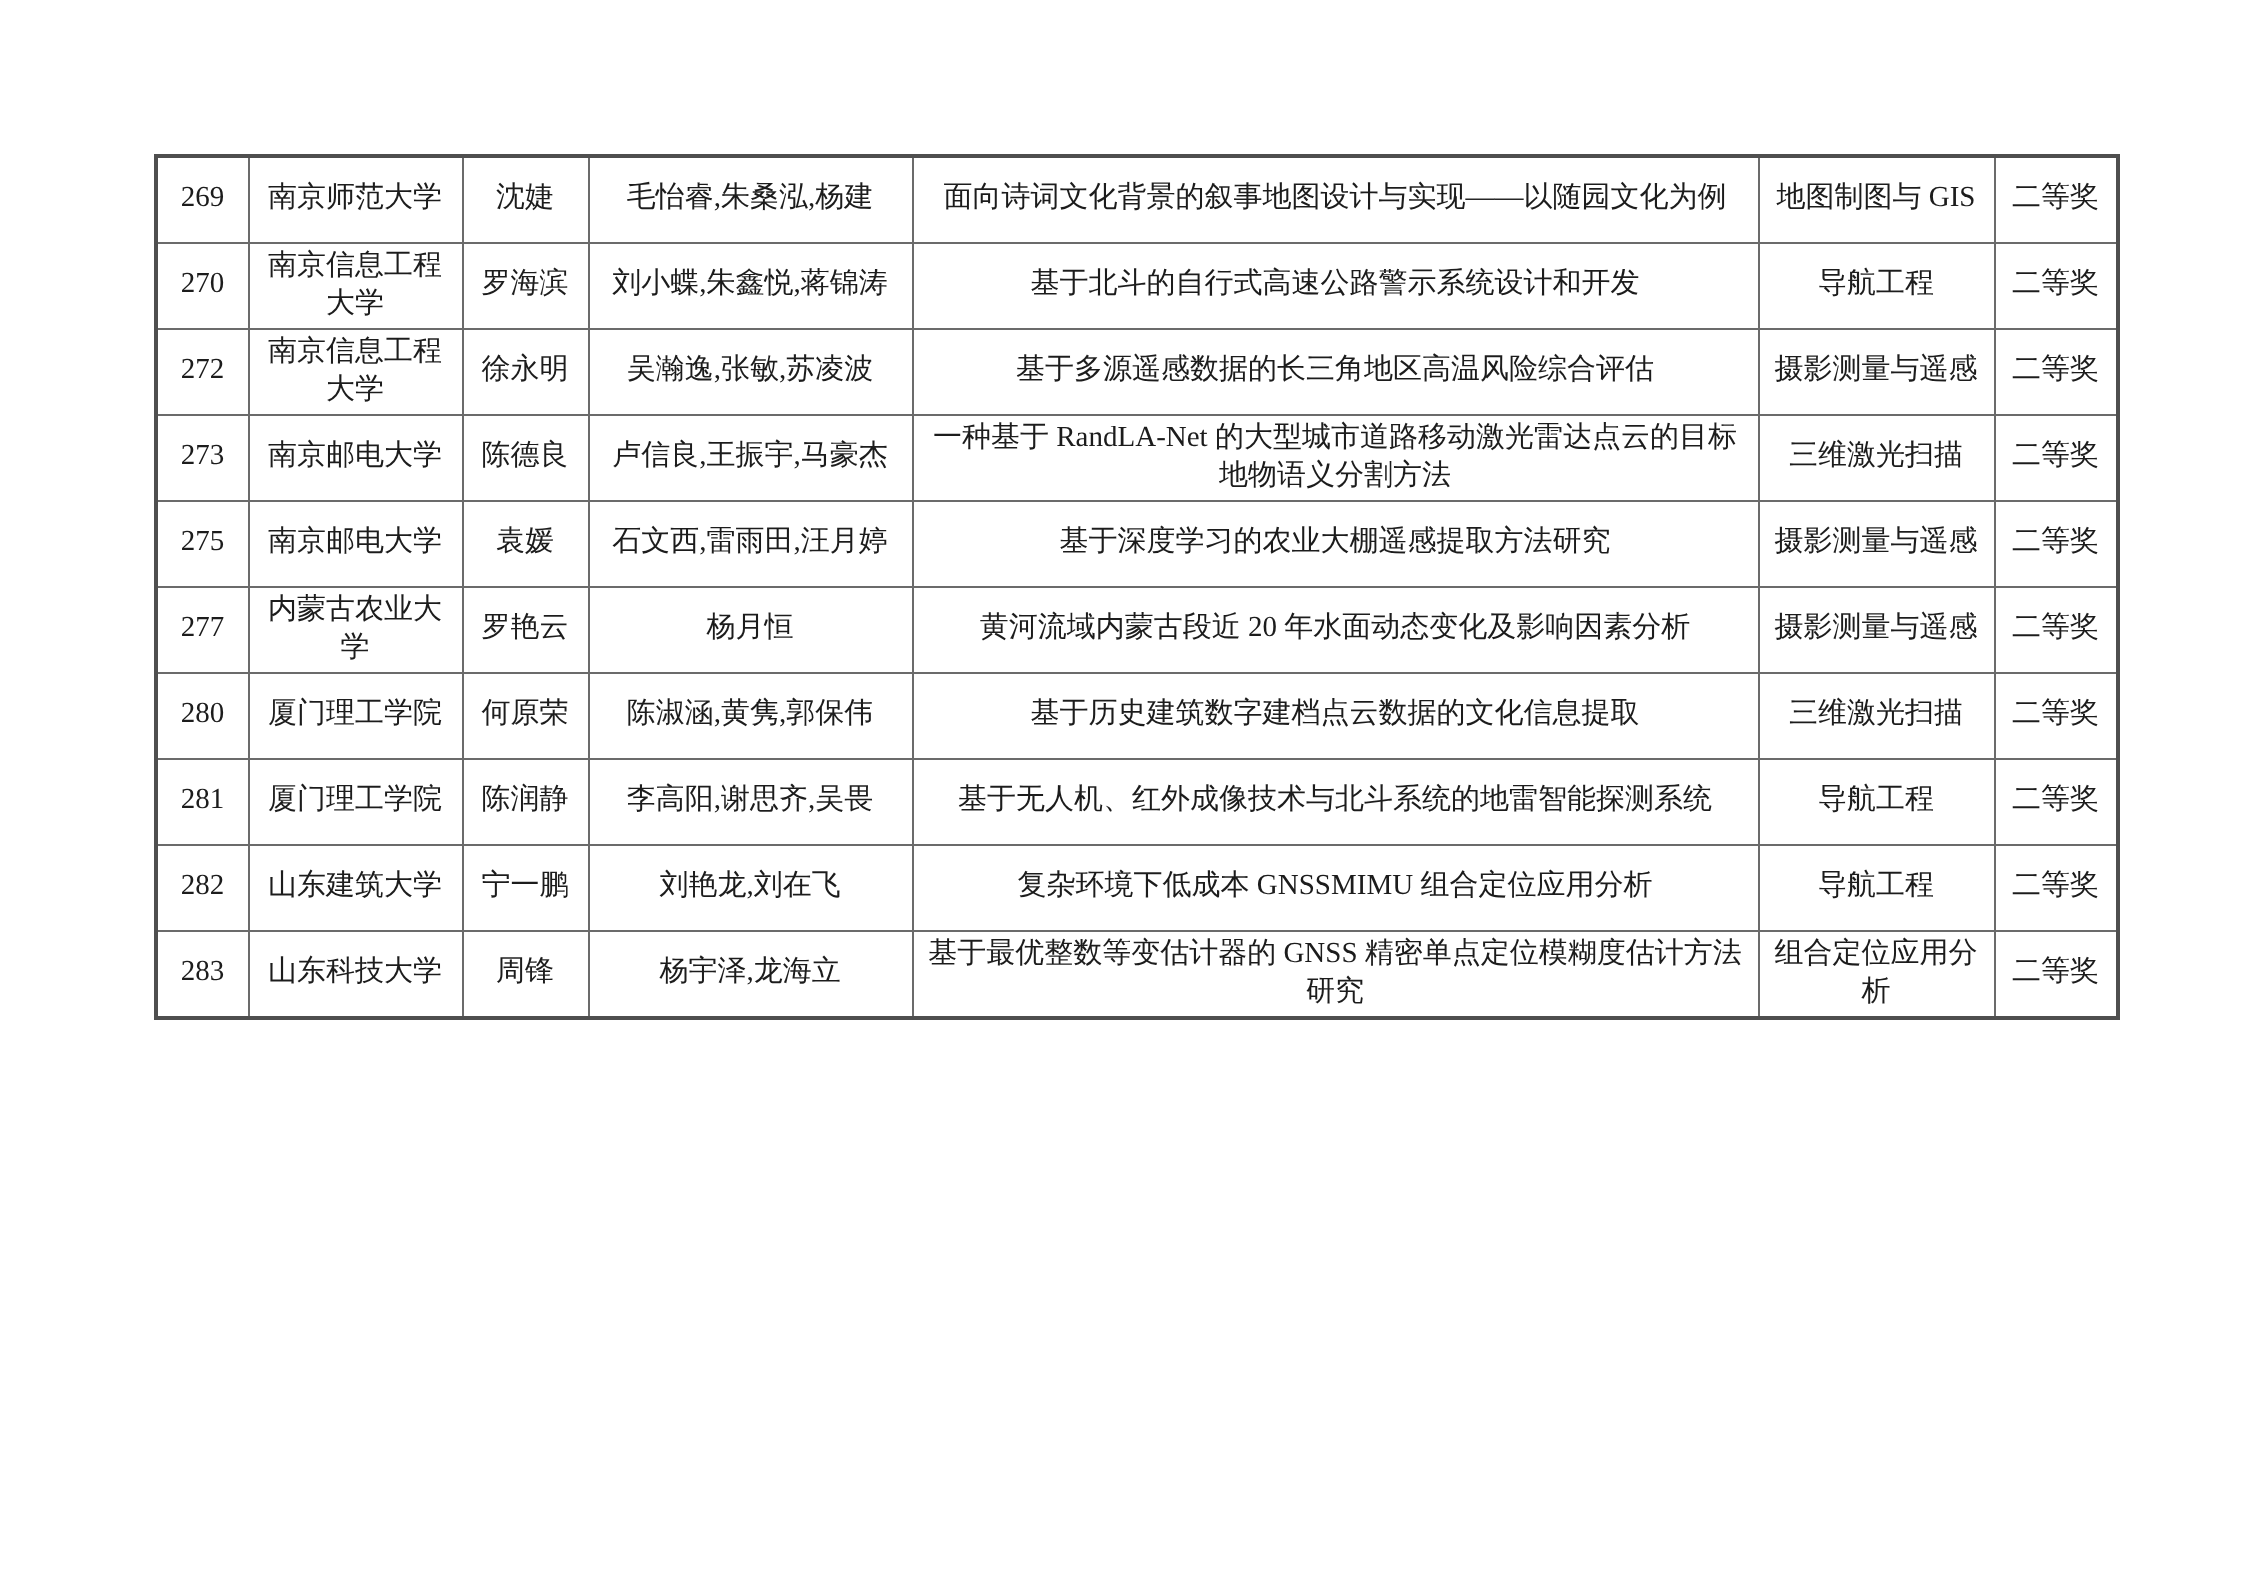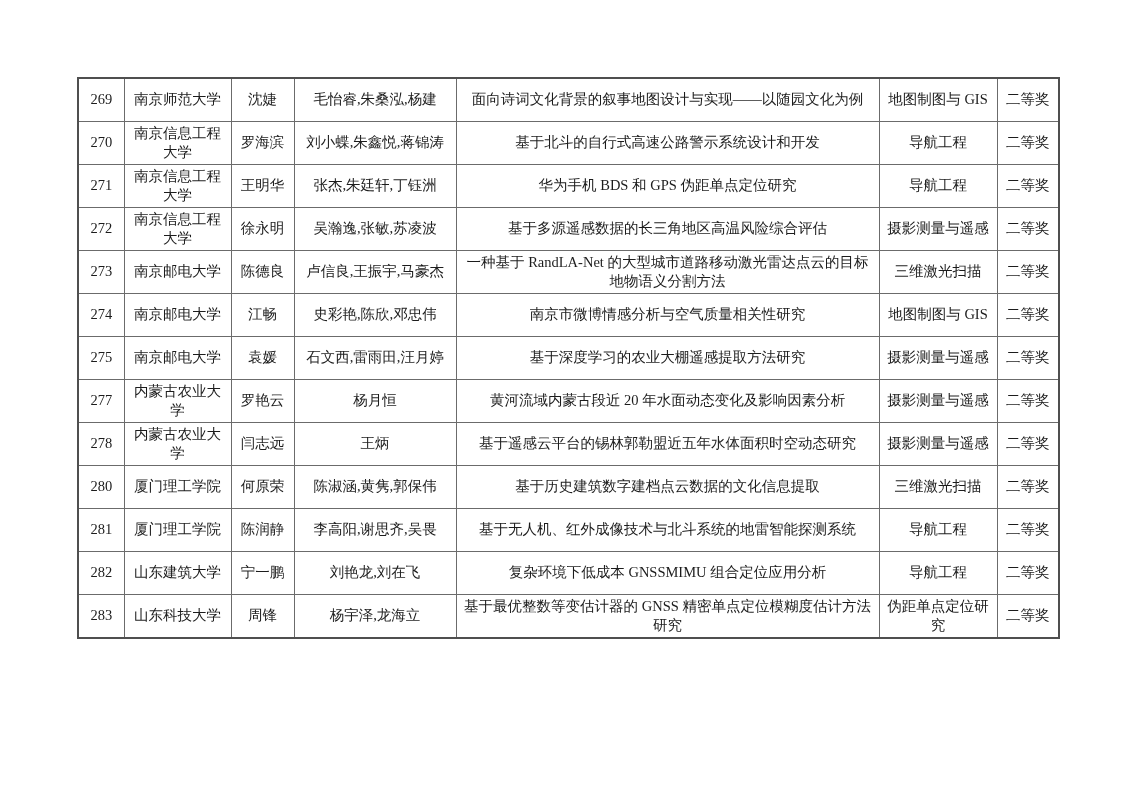--- a/index.html
+++ b/index.html
@@ -86,79 +86,52 @@
         <tr>
     <td class="c-no">270</td>
     <td class="c-univ">南京信息工程大学</td>
     <td class="c-leader">罗海滨</td>
     <td class="c-members">刘小蝶,朱鑫悦,蒋锦涛</td>
     <td class="c-title">基于北斗的自行式高速公路警示系统设计和开发</td>
     <td class="c-category">导航工程</td>
     <td class="c-award">二等奖</td>
   </tr>
         <tr>
-    <td class="c-no">271</td>
-    <td class="c-univ">南京信息工程大学</td>
-    <td class="c-leader">王明华</td>
-    <td class="c-members">张杰,朱廷轩,丁钰洲</td>
-    <td class="c-title">华为手机 BDS 和 GPS 伪距单点定位研究</td>
-    <td class="c-category">导航工程</td>
-    <td class="c-award">二等奖</td>
-  </tr>
-        <tr>
     <td class="c-no">272</td>
     <td class="c-univ">南京信息工程大学</td>
     <td class="c-leader">徐永明</td>
     <td class="c-members">吴瀚逸,张敏,苏凌波</td>
     <td class="c-title">基于多源遥感数据的长三角地区高温风险综合评估</td>
     <td class="c-category">摄影测量与遥感</td>
     <td class="c-award">二等奖</td>
   </tr>
         <tr>
     <td class="c-no">273</td>
     <td class="c-univ">南京邮电大学</td>
     <td class="c-leader">陈德良</td>
     <td class="c-members">卢信良,王振宇,马豪杰</td>
     <td class="c-title">一种基于 RandLA-Net 的大型城市道路移动激光雷达点云的目标地物语义分割方法</td>
     <td class="c-category">三维激光扫描</td>
     <td class="c-award">二等奖</td>
   </tr>
         <tr>
-    <td class="c-no">274</td>
-    <td class="c-univ">南京邮电大学</td>
-    <td class="c-leader">江畅</td>
-    <td class="c-members">史彩艳,陈欣,邓忠伟</td>
-    <td class="c-title">南京市微博情感分析与空气质量相关性研究</td>
-    <td class="c-category">地图制图与 GIS</td>
-    <td class="c-award">二等奖</td>
-  </tr>
-        <tr>
     <td class="c-no">275</td>
     <td class="c-univ">南京邮电大学</td>
     <td class="c-leader">袁媛</td>
     <td class="c-members">石文西,雷雨田,汪月婷</td>
     <td class="c-title">基于深度学习的农业大棚遥感提取方法研究</td>
     <td class="c-category">摄影测量与遥感</td>
     <td class="c-award">二等奖</td>
   </tr>
         <tr>
     <td class="c-no">277</td>
     <td class="c-univ">内蒙古农业大学</td>
     <td class="c-leader">罗艳云</td>
     <td class="c-members">杨月恒</td>
     <td class="c-title">黄河流域内蒙古段近 20 年水面动态变化及影响因素分析</td>
-    <td class="c-category">摄影测量与遥感</td>
-    <td class="c-award">二等奖</td>
-  </tr>
-        <tr>
-    <td class="c-no">278</td>
-    <td class="c-univ">内蒙古农业大学</td>
-    <td class="c-leader">闫志远</td>
-    <td class="c-members">王炳</td>
-    <td class="c-title">基于遥感云平台的锡林郭勒盟近五年水体面积时空动态研究</td>
     <td class="c-category">摄影测量与遥感</td>
     <td class="c-award">二等奖</td>
   </tr>
         <tr>
     <td class="c-no">280</td>
     <td class="c-univ">厦门理工学院</td>
     <td class="c-leader">何原荣</td>
     <td class="c-members">陈淑涵,黄隽,郭保伟</td>
     <td class="c-title">基于历史建筑数字建档点云数据的文化信息提取</td>
     <td class="c-category">三维激光扫描</td>
@@ -181,18 +154,18 @@
     <td class="c-title">复杂环境下低成本 GNSSMIMU 组合定位应用分析</td>
     <td class="c-category">导航工程</td>
     <td class="c-award">二等奖</td>
   </tr>
         <tr>
     <td class="c-no">283</td>
     <td class="c-univ">山东科技大学</td>
     <td class="c-leader">周锋</td>
     <td class="c-members">杨宇泽,龙海立</td>
     <td class="c-title">基于最优整数等变估计器的 GNSS 精密单点定位模糊度估计方法研究</td>
-    <td class="c-category">伪距单点定位研究</td>
+    <td class="c-category">组合定位应用分析</td>
     <td class="c-award">二等奖</td>
   </tr>
       </tbody>
   </table>
 </div>
 
 </body></html>

